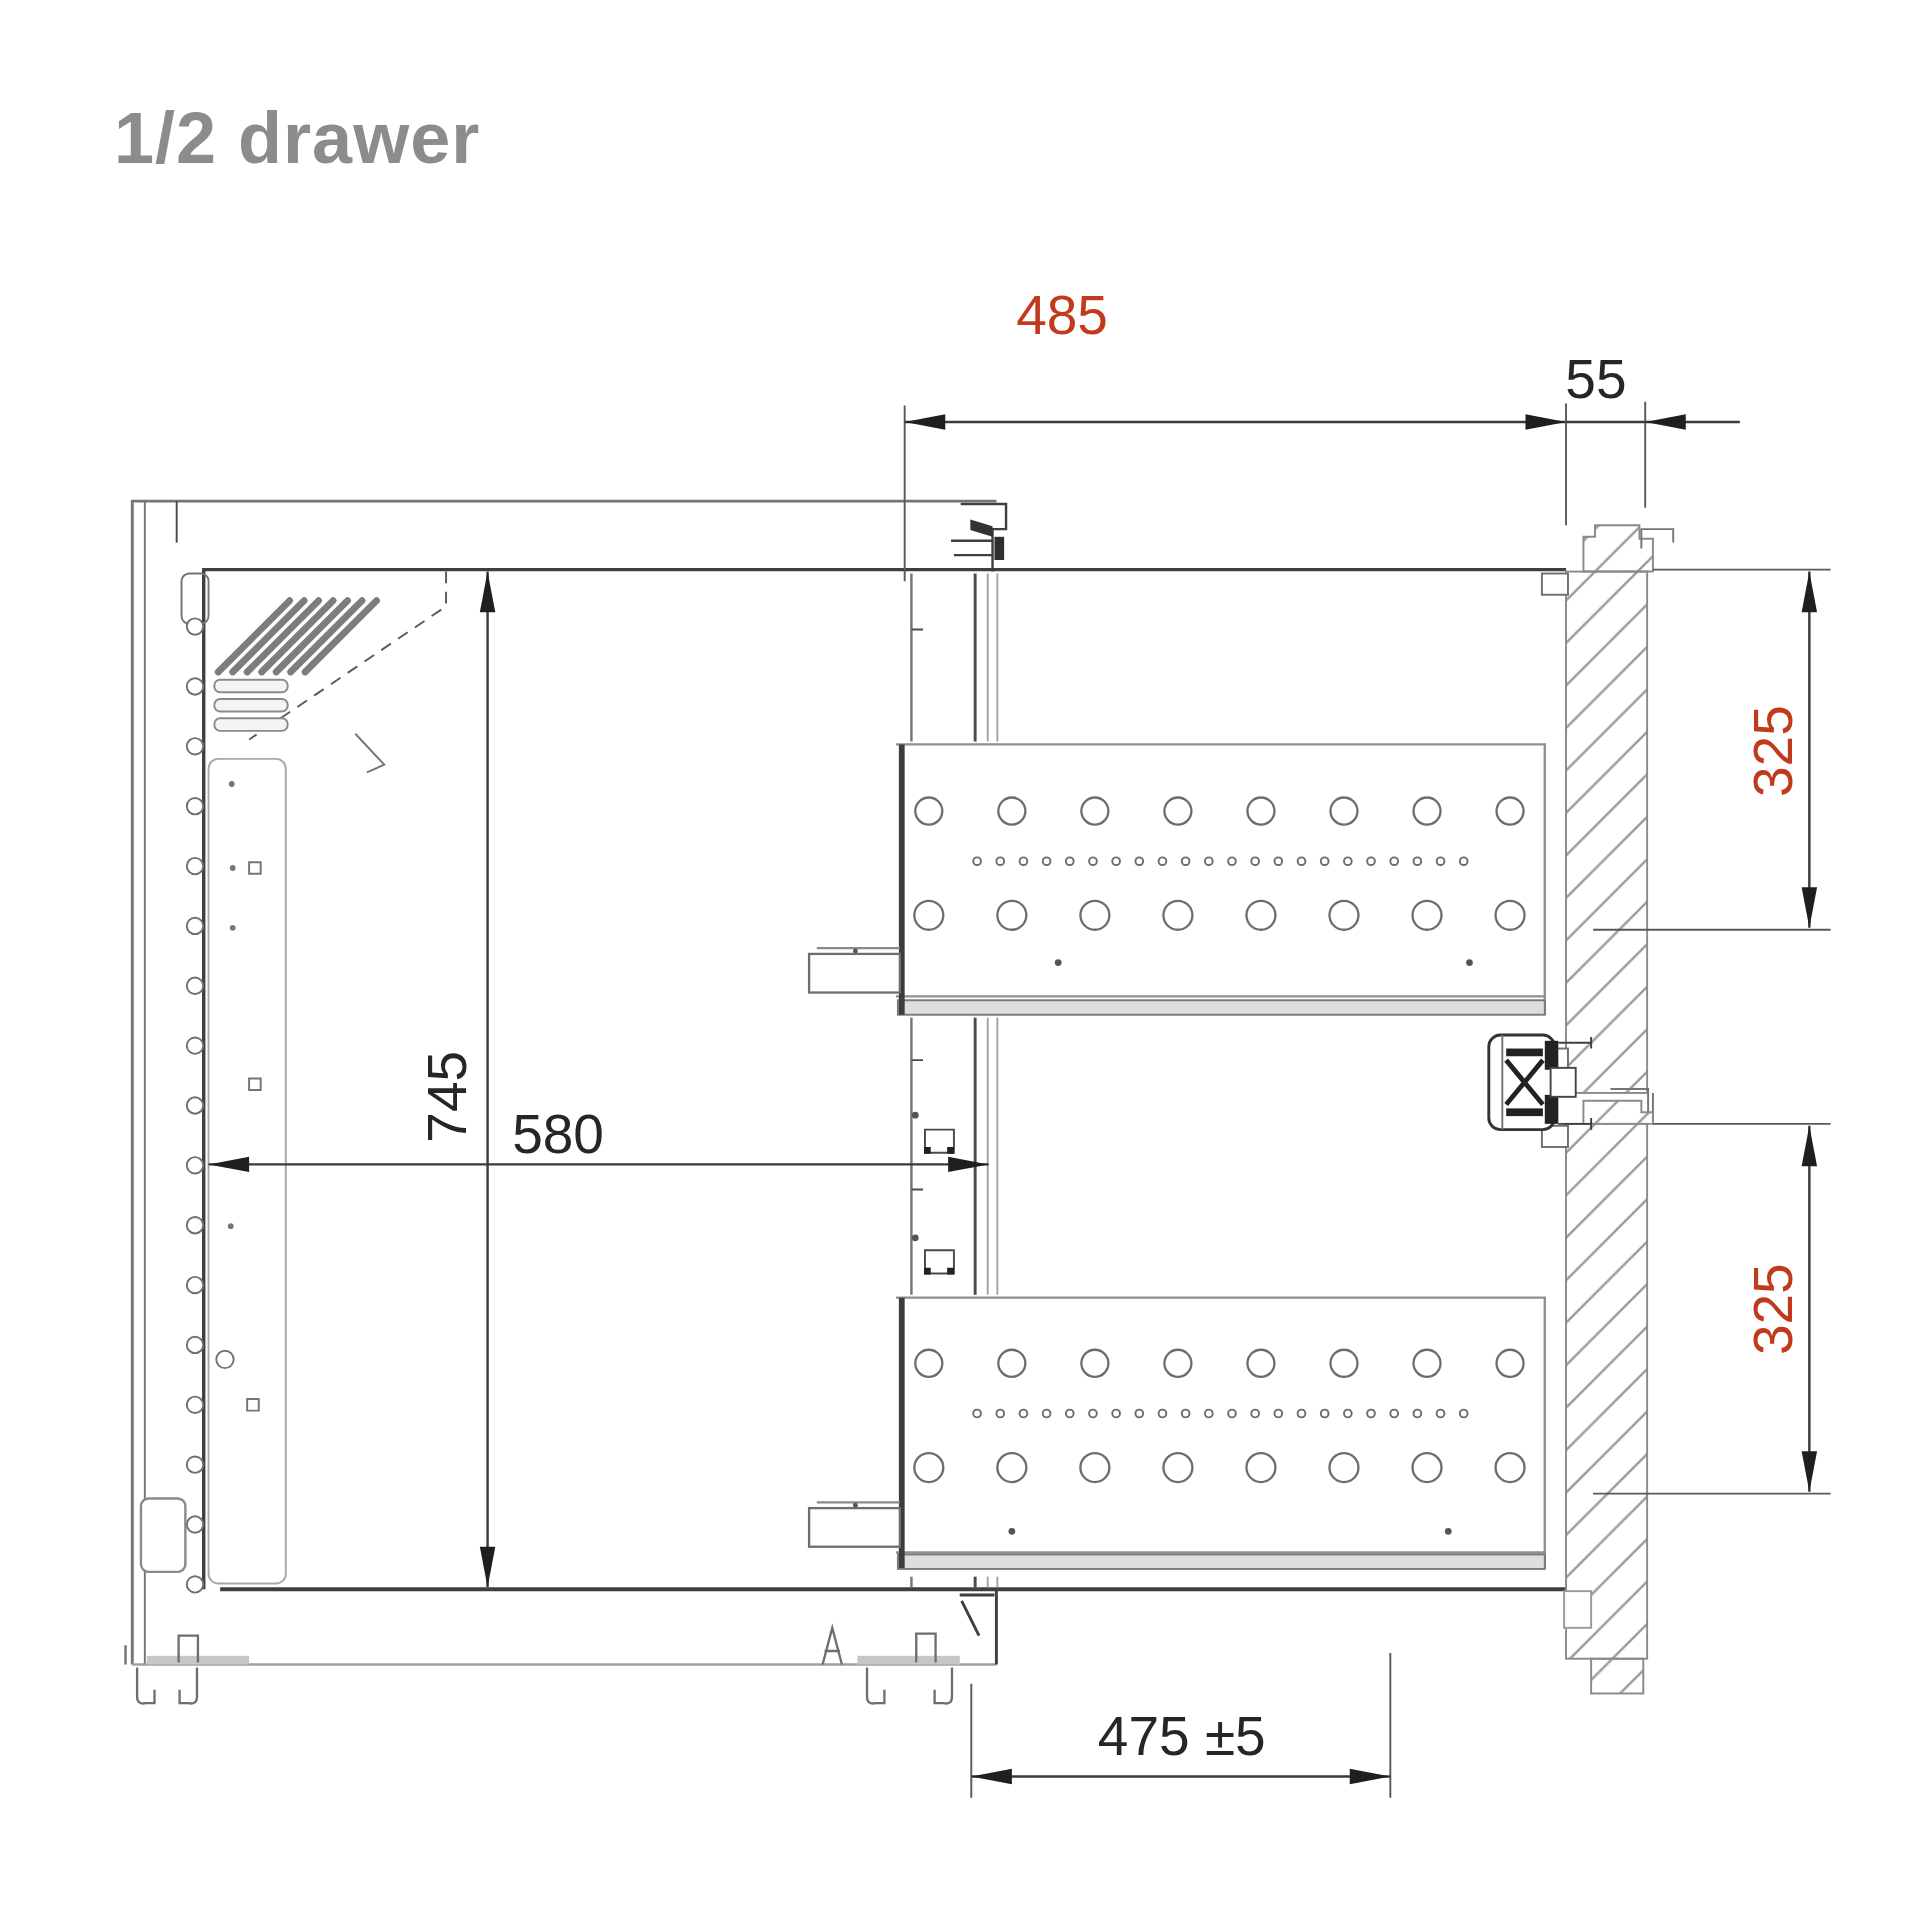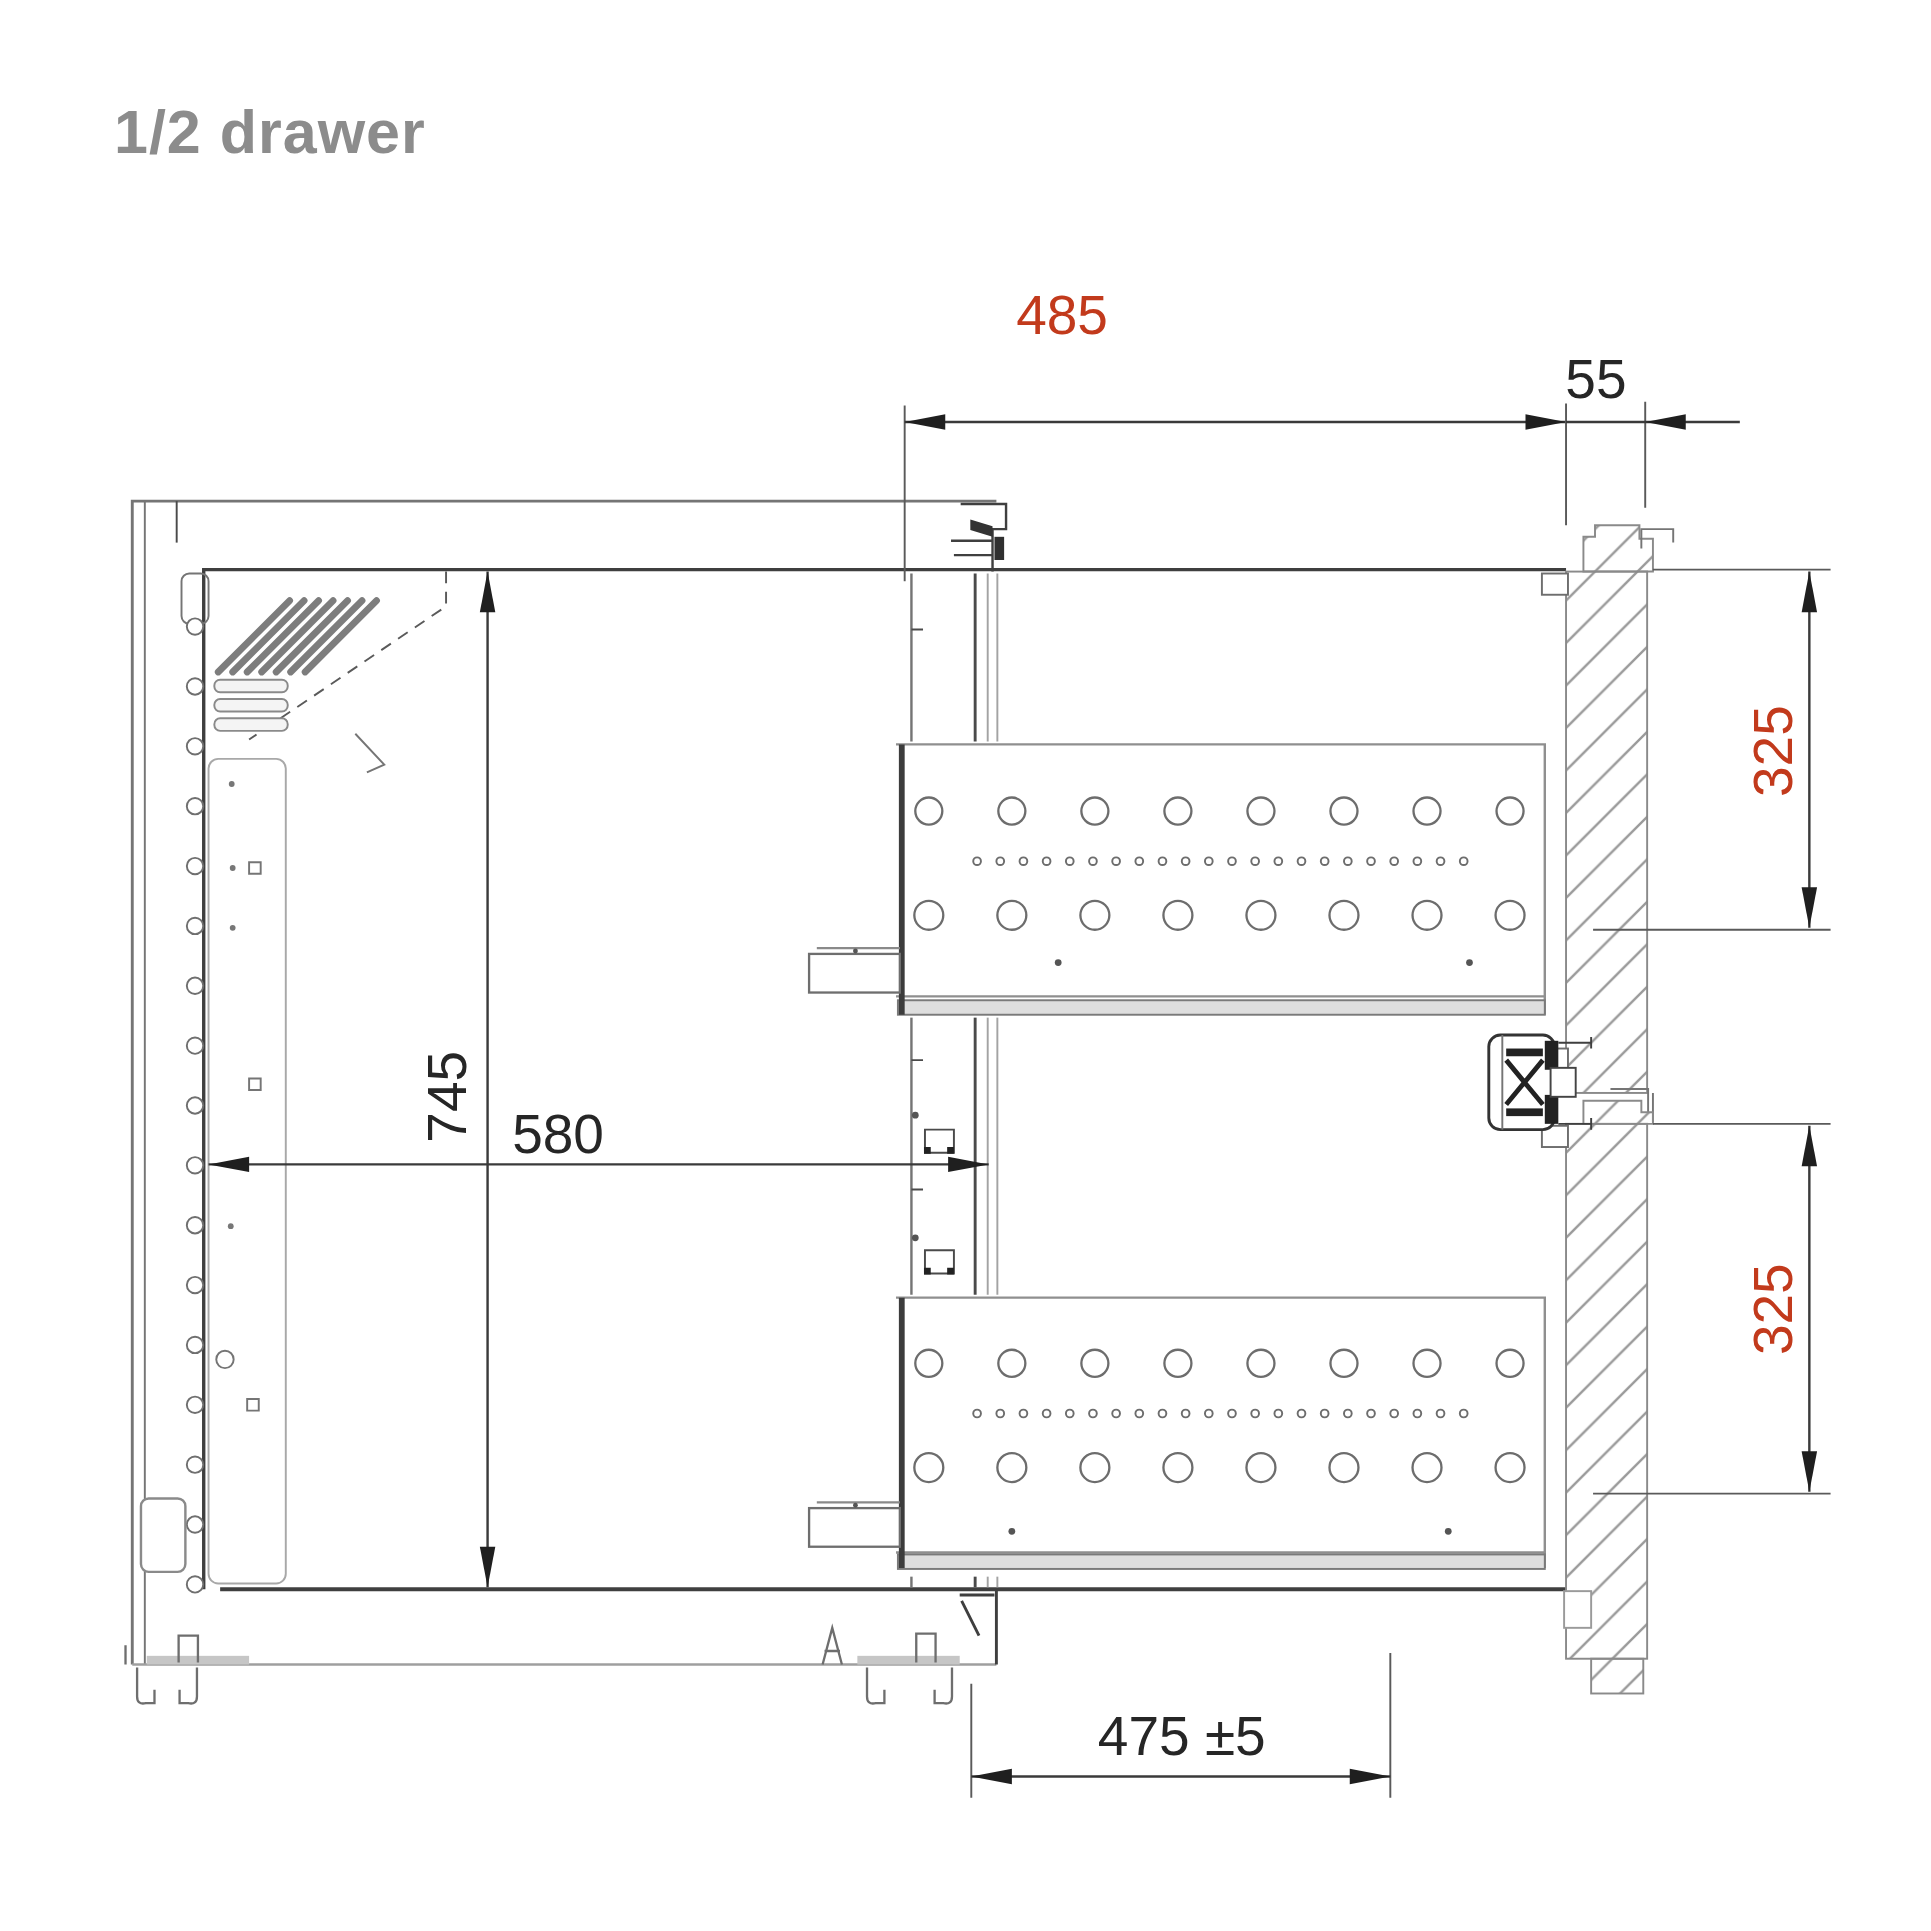--- a/index.html
+++ b/index.html
@@ -1,18 +1,18 @@
 <!DOCTYPE html>
 <html><head>
 <meta charset="utf-8">
 <style>
   html,body{margin:0;padding:0;background:#ffffff;}
   body{width:1931px;height:1931px;font-family:"Liberation Sans",sans-serif;}
   .canvas{position:relative;width:1931px;height:1931px;background:#fff;overflow:hidden;}
-  .title{position:absolute;left:114px;top:97px;font-size:61px;font-weight:bold;letter-spacing:1px;}
+  .title{position:absolute;left:114px;top:97px;font-size:72px;font-weight:bold;letter-spacing:1px;}
   svg.dwg{position:absolute;left:0;top:0;}
   .dimtxt{font-size:57px;font-family:"Liberation Sans",sans-serif;font-weight:400;}
   path,line,rect,circle,polygon{vector-effect:none;}
 </style>
 </head>
 <body>
 
 <div class="canvas">
 
   <div class="title" style="color: rgb(140, 140, 140);">1/2 drawer</div>

